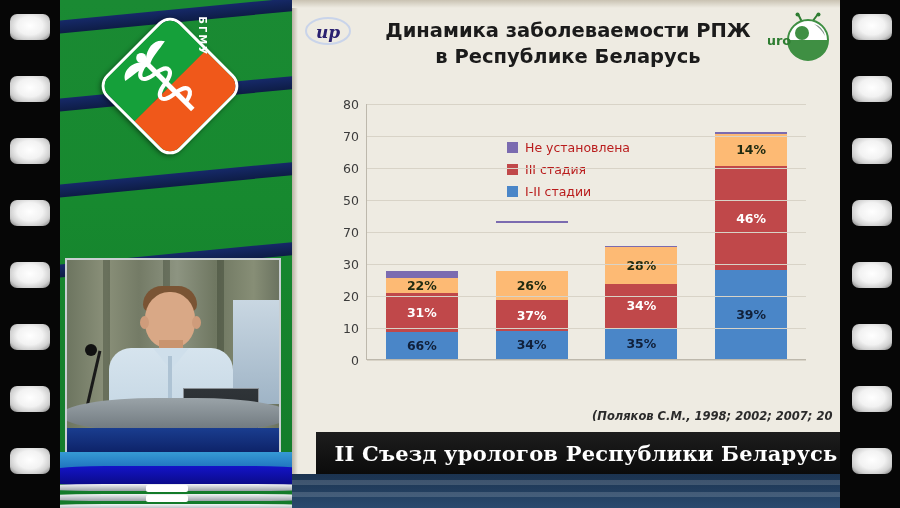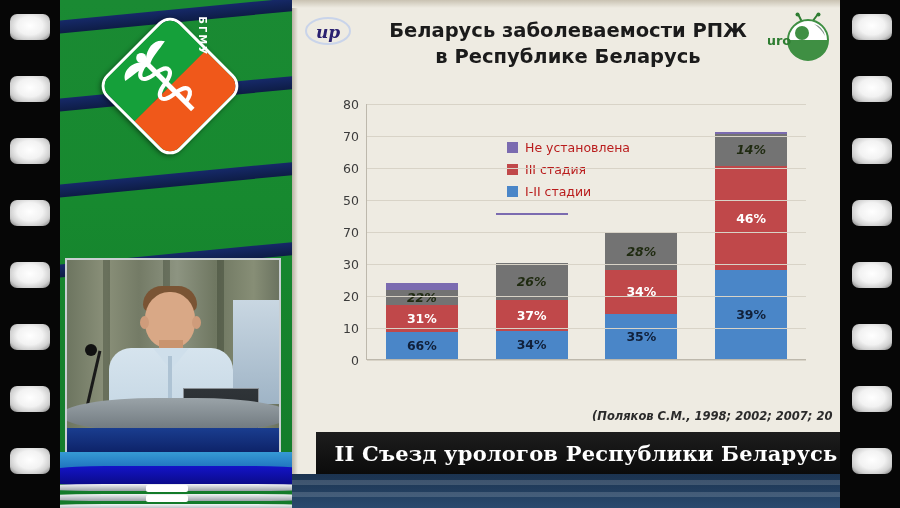--- a/index.html
+++ b/index.html
@@ -105,21 +105,21 @@
   .ytick{position:absolute;right:100%;margin-right:8px;transform:translateY(-50%);
      font-size:12.5px;color:#3b3b3b;font-family:"DejaVu Sans",sans-serif;white-space:nowrap;}
 
   .bars{position:absolute;inset:0;display:flex;align-items:flex-end;}
   .barslot{flex:1;display:flex;flex-direction:column;align-items:center;justify-content:flex-end;height:100%;}
   .bar{width:72px;display:flex;flex-direction:column;justify-content:flex-end;}
   .seg{position:relative;display:flex;align-items:center;justify-content:center;
        font-size:12.5px;font-weight:bold;font-family:"DejaVu Sans",sans-serif;}
   .seg.blue{background:#4a86c8;color:#10203a;}
   .seg.red{background:#c0484a;color:#ffffff;}
-  .seg.green{background:#737373;color:#1f2a10;font-style:italic;}
+  .seg.green{background:#fdba74;color:#1f2a10;}
   .seg.purple{background:#7b6bb0;}
   .xlabels{position:absolute;left:48px;right:12px;bottom:4px;display:flex;}
   .xlab{flex:1;text-align:center;font-size:13px;font-weight:bold;color:#2b2b2b;
         font-family:"DejaVu Sans",sans-serif;}
 
   .legend{position:absolute;left:140px;top:36px;}
   .legrow{display:flex;align-items:center;margin-bottom:7px;}
   .legsw{width:11px;height:11px;margin-right:7px;}
   .legtx{font-size:12.5px;color:#b91c1c;font-family:"DejaVu Sans",sans-serif;white-space:nowrap;}
 
@@ -230,49 +230,49 @@
       <circle cx="29.5" cy="2.5" r="2" fill="#2f7d32"></circle>
       <circle cx="50.5" cy="2.5" r="2" fill="#2f7d32"></circle>
       <circle cx="40" cy="28" r="20" fill="#ffffff" stroke="#3f8f43" stroke-width="2"></circle>
       <path d="M20 28 A20 20 0 0 0 60 28 Z" fill="#3f8f43"></path>
       <path d="M46 12 A16 16 0 0 1 57 24 A30 30 0 0 0 46 12 Z" fill="#7d8f86"></path>
       <circle cx="34" cy="21" r="7" fill="#3f8f43"></circle>
       <text x="11" y="33" text-anchor="middle" font-family="DejaVu Sans, sans-serif" font-size="13" font-weight="bold" fill="#2f7d32">uro</text>
     </svg>
 
     <div class="slide-title">
-      <div>Беларусь заболеваемости РПЖ</div>
+      <div>Динамика заболеваемости РПЖ</div>
       <div>в Республике Беларусь</div>
     </div>
 
     <div class="chart">
       <div class="plot" id="plot">
         <div class="bars" id="bars">
             <div class="barslot">
               <div class="bar">
                 <div class="seg purple" style="height: 6.4px;"></div>
                 <div class="seg green" style="height: 15.36px;">22%</div>
-                <div class="seg red" style="height: 27px;">31%</div>
+                <div class="seg red" style="height: 39px;">31%</div>
                 <div class="seg blue" style="height: 26.88px;">66%</div>
               </div>
             </div>
             <div class="barslot">
               <div class="bar">
                 <div class="seg purple" style="height: 2.56px;"></div>
-                <div class="seg green" style="height: 37px; margin-top: 48px;">26%</div>
+                <div class="seg green" style="height: 29px; margin-top: 48px;">26%</div>
                 <div class="seg red" style="height: 30.72px;">37%</div>
                 <div class="seg blue" style="height: 28.16px;">34%</div>
               </div>
             </div>
             <div class="barslot">
               <div class="bar">
                 <div class="seg purple" style="height: 1.28px;"></div>
                 <div class="seg green" style="height: 36.48px;">28%</div>
                 <div class="seg red" style="height: 44.48px;">34%</div>
-                <div class="seg blue" style="height: 45px;">35%</div>
+                <div class="seg blue" style="height: 31px;">35%</div>
               </div>
             </div>
             <div class="barslot">
               <div class="bar">
                 <div class="seg purple" style="height: 2.24px;"></div>
                 <div class="seg green" style="height: 31.68px;">14%</div>
                 <div class="seg red" style="height: 104.64px;">46%</div>
                 <div class="seg blue" style="height: 88.64px;">39%</div>
               </div>
             </div>

